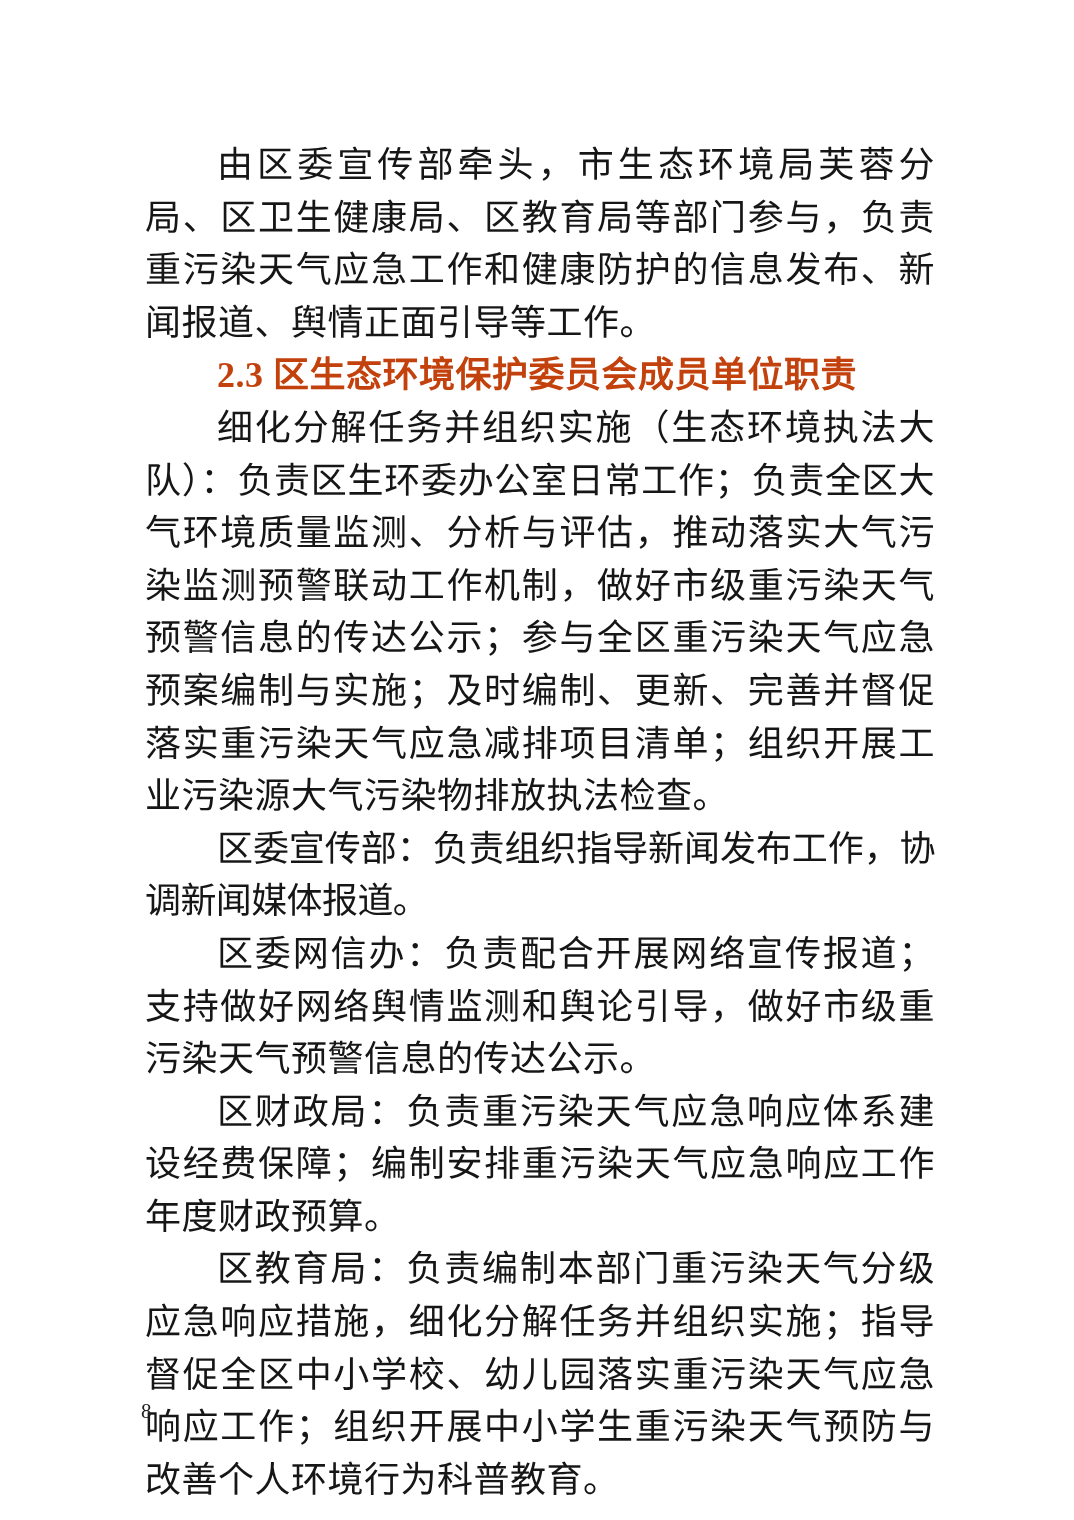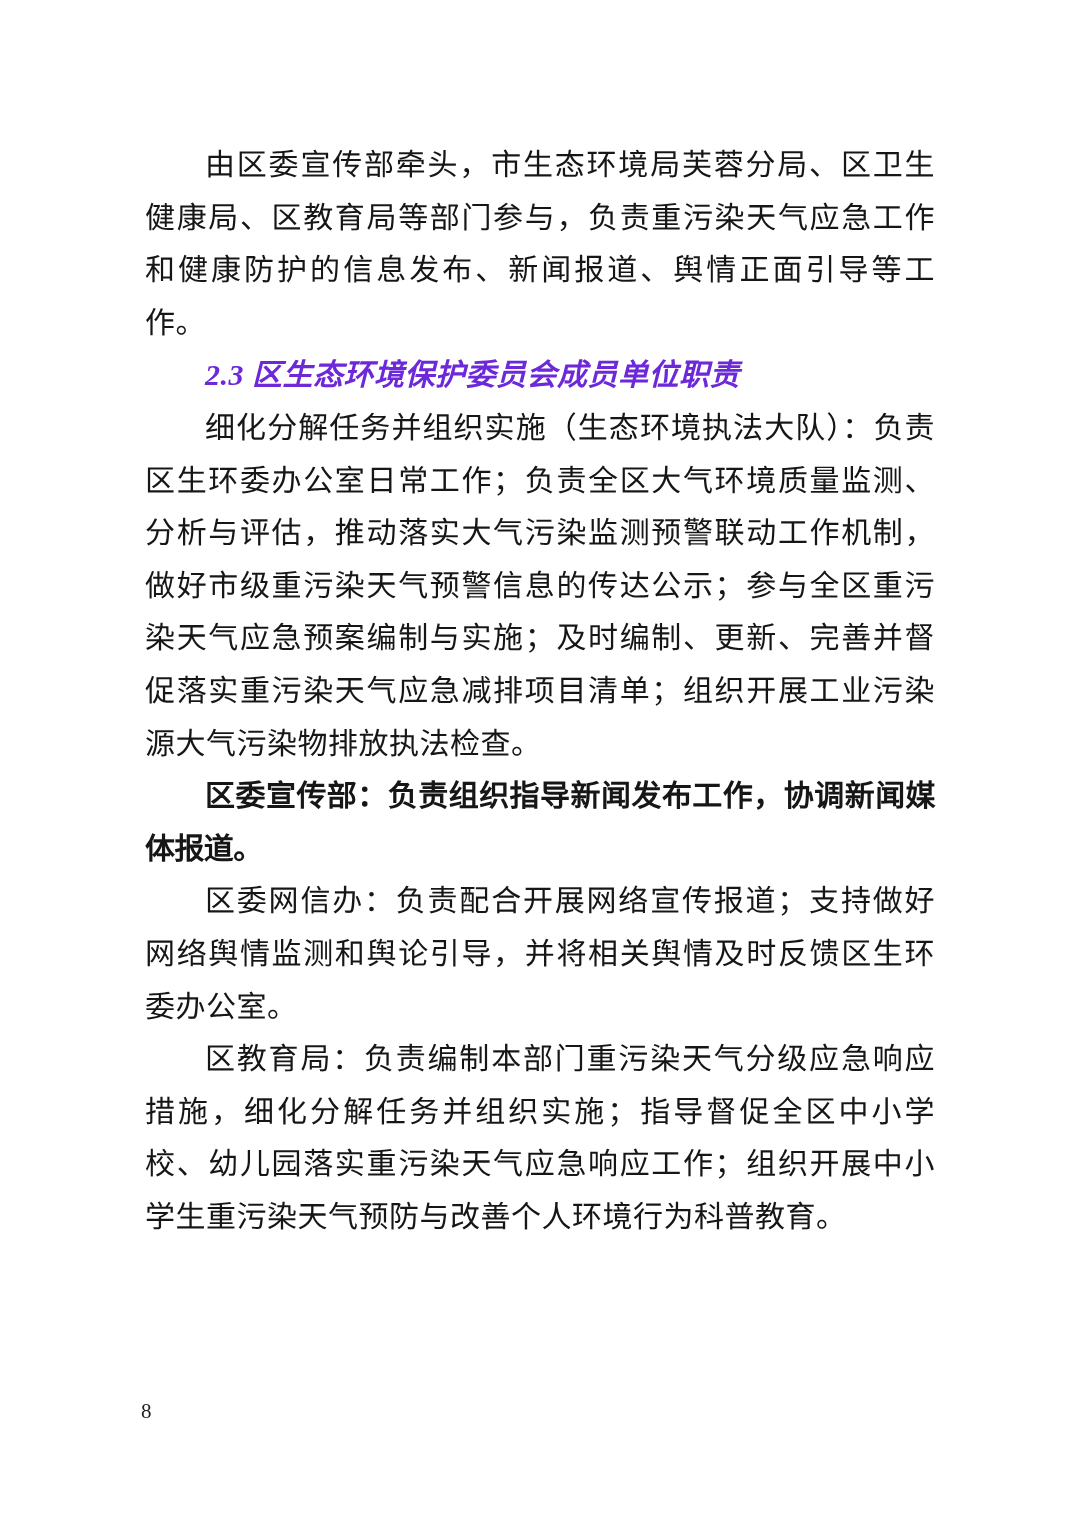--- a/index.html
+++ b/index.html
@@ -25,38 +25,36 @@
     background: #ffffff;
   }
   .doc-content {
     position: absolute;
     left: 145px;
     top: 139px;
     width: 790px;
   }
   .doc-content p {
     margin: 0;
-    font-size: 30px;
+    font-size: 36px;
     line-height: 52.6px;
     text-align: justify;
     text-justify: inter-character;
     text-indent: 2em;
     letter-spacing: 0.5px;
     font-family: "Liberation Serif", "DejaVu Serif", serif;
     color: #161616;
   }
   .doc-content p.heading {
     font-weight: bold;
     letter-spacing: 0.5px;
-    color: #6d28d9;
-    font-style: italic;
+    color: #c2410c;
   }
   .doc-content p.tight {
     letter-spacing: -0.6px; 
-    font-weight: bold;
   }
   .page-footer {
     position: absolute;
     left: 141px;
     top: 1398px;
     font-size: 21px;
     line-height: 26px;
     font-family: "Liberation Serif", "DejaVu Serif", serif;
     color: #222222;
   }
@@ -68,23 +66,24 @@
 
   <div class="doc-content">
     <p class="body">由区委宣传部牵头，市生态环境局芙蓉分局、区卫生健康局、区教育局等部门参与，负责重污染天气应急工作和健康防护的信息发布、新闻报道、舆情正面引导等工作。</p>
 
     <p class="heading">2.3 区生态环境保护委员会成员单位职责</p>
 
     <p class="body">细化分解任务并组织实施（生态环境执法大队）：负责区生环委办公室日常工作；负责全区大气环境质量监测、分析与评估，推动落实大气污染监测预警联动工作机制，做好市级重污染天气预警信息的传达公示；参与全区重污染天气应急预案编制与实施；及时编制、更新、完善并督促落实重污染天气应急减排项目清单；组织开展工业污染源大气污染物排放执法检查。</p>
 
     <p class="body tight">区委宣传部：负责组织指导新闻发布工作，协调新闻媒体报道。</p>
 
-    <p class="body">区委网信办：负责配合开展网络宣传报道；支持做好网络舆情监测和舆论引导，并将相关舆情及时反馈区生环委办公室。</p>
+    <p class="body">区委网信办：负责配合开展网络宣传报道；支持做好网络舆情监测和舆论引导，做好市级重污染天气预警信息的传达公示。</p>
 
 
+    <p class="body">区财政局：负责重污染天气应急响应体系建设经费保障；编制安排重污染天气应急响应工作年度财政预算。</p>
 
     <p class="body">区教育局：负责编制本部门重污染天气分级应急响应措施，细化分解任务并组织实施；指导督促全区中小学校、幼儿园落实重污染天气应急响应工作；组织开展中小学生重污染天气预防与改善个人环境行为科普教育。</p>
 
   </div>
 
   <div class="page-footer">8</div>
 
 </div>
 
 </body></html>

